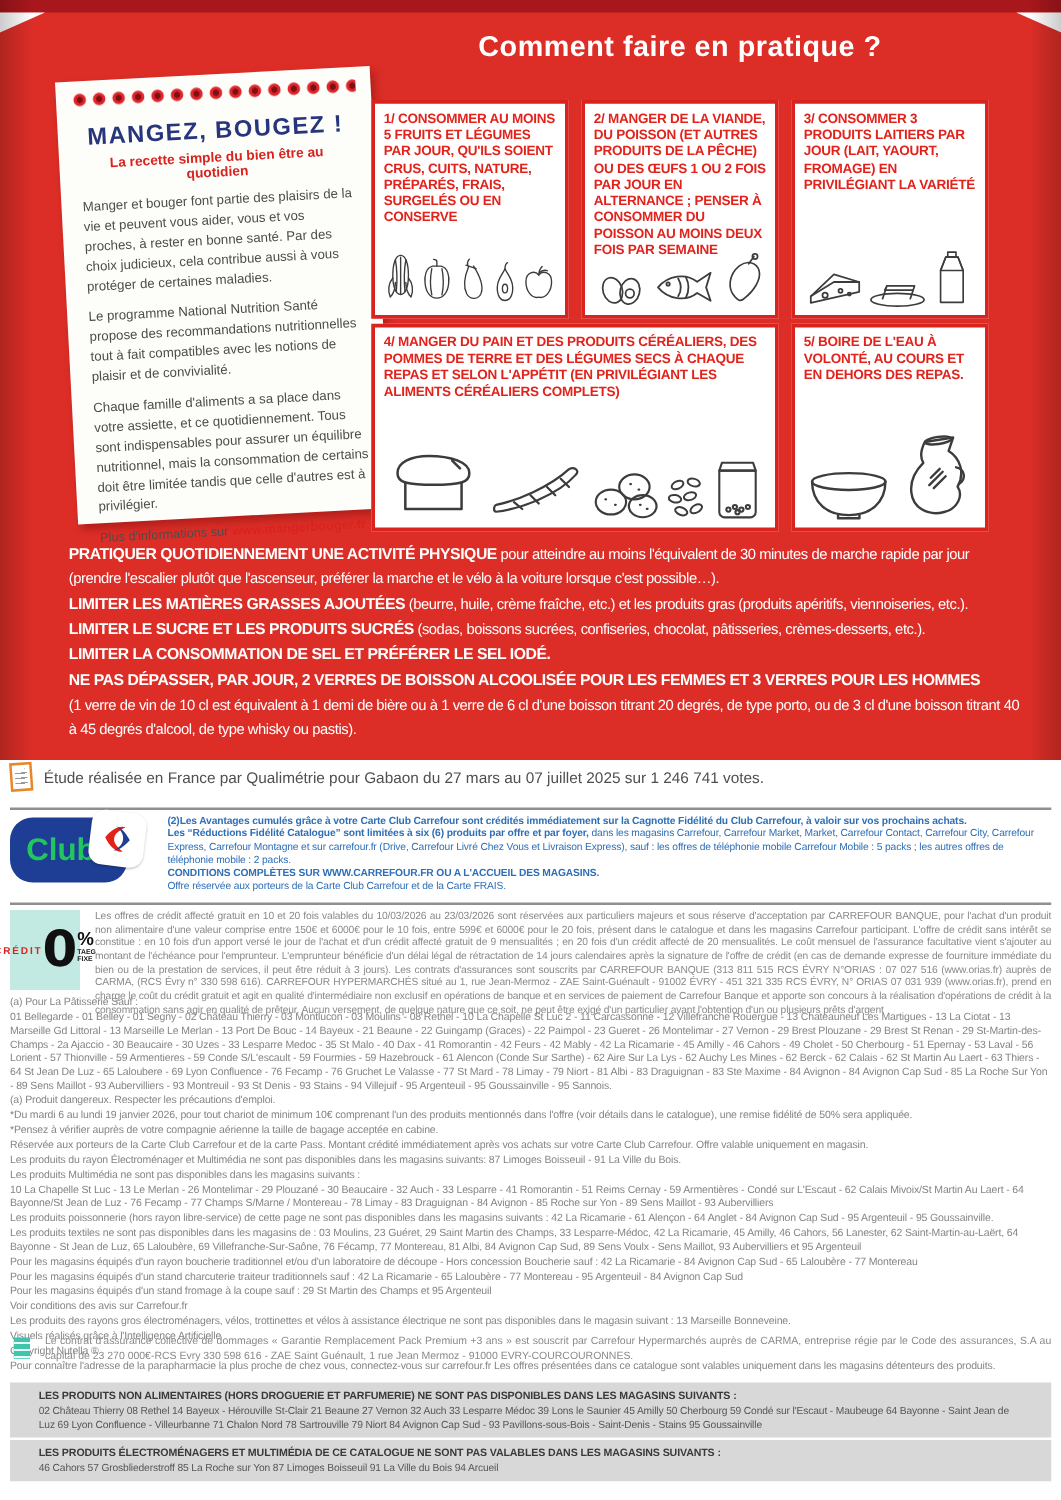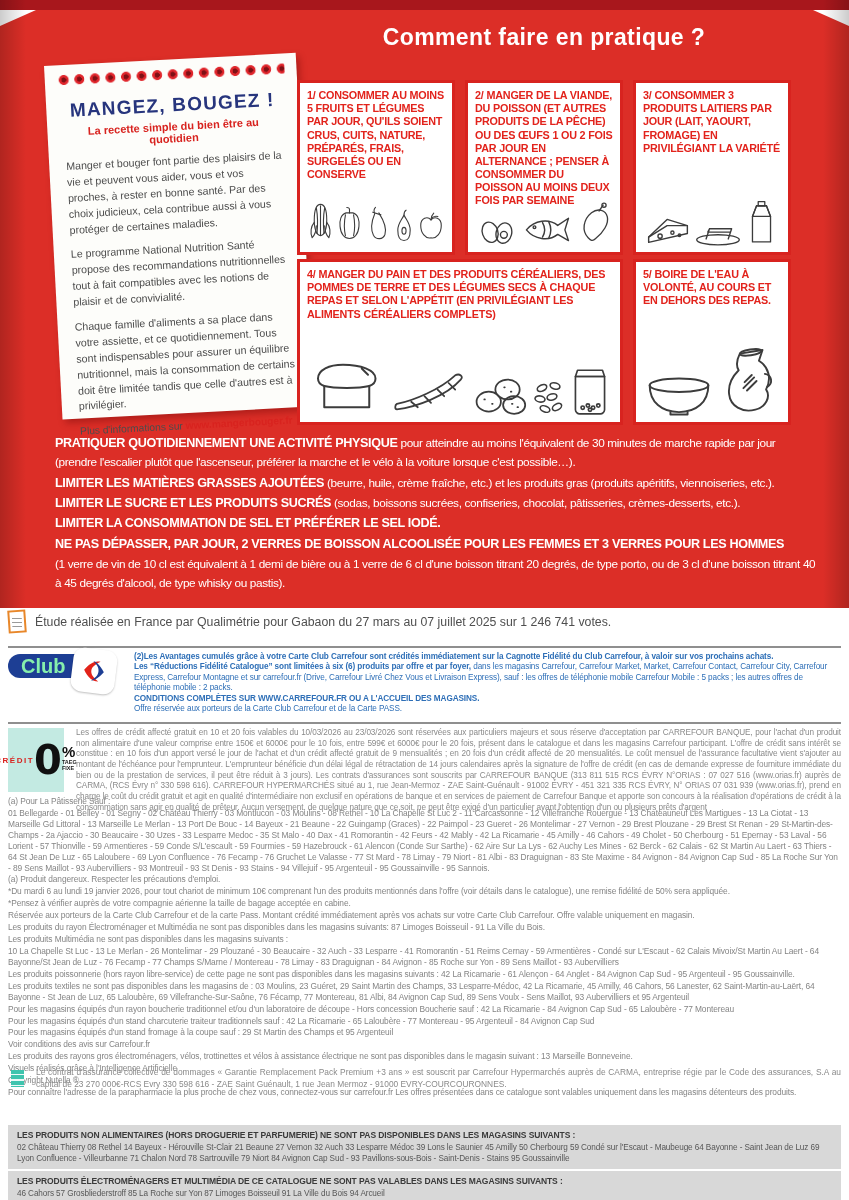--- a/index.html
+++ b/index.html
@@ -44,23 +44,23 @@
   
   .etude{position:absolute;top:610px;left:8px;right:8px;display:flex;gap:9px;align-items:center;
       font-size:12.3px;color:#4f4f4f;}
   .survey-icon{width:18px;height:23px;box-sizing:border-box;border:2px solid #e8872a;background:
       repeating-linear-gradient(180deg,#fff 0 3px,#9a9a9a 3px 4px) content-box #fff;
       padding:3px 2px;transform:rotate(-4deg);flex-shrink:0;}
   .rule{position:absolute;left:8px;right:8px;height:2px;background:#8f8f8f;}
   .rule1{top:646px;} .rule2{top:722px;}
   .club{position:absolute;top:652px;left:8px;right:8px;display:flex;gap:14px;}
   .club-logo{position:relative;width:112px;height:40px;flex-shrink:0;}
-  .club-pill{position:absolute;left:0;top:2px;width:94px;height:24px;border-radius:18px;background:#1d3e94;
+  .club-pill{position:absolute;left:0;top:2px;width:94px;height:52px;border-radius:18px;background:#1d3e94;
       display:flex;align-items:center;padding-left:13px;box-sizing:border-box;
-      color:#86efac;font-size:20px;font-weight:700;}
+      color:#22c55e;font-size:25px;font-weight:700;}
   .club-badge{position:absolute;left:64px;top:-3px;width:44px;height:44px;background:#fff;border-radius:11px;
       transform:rotate(7deg);display:flex;align-items:center;justify-content:center;
       box-shadow:0 1px 2px rgba(0,0,0,.25);}
   .club-text{font-size:8.2px;line-height:1.27;color:#2e6fb7;letter-spacing:-.1px;}
   .club-text b{font-weight:700;}
   .credit{position:absolute;top:728px;left:8px;right:8px;display:flex;gap:12px;}
   .credit-logo{width:56px;height:64px;background:#c3eae2;flex-shrink:0;display:flex;
       align-items:center;justify-content:center;}
   .credit-top{color:#d8231f;font-weight:700;font-size:8px;letter-spacing:1.5px;}
   .credit-zero-row{display:flex;align-items:flex-start;line-height:.9;}
@@ -69,21 +69,21 @@
   .pct{font-size:15px;font-weight:900;color:#101010;}
   .taeg{font-size:5.5px;font-weight:700;color:#1a1a1a;line-height:1.15;white-space:pre-line;}
   .credit-text{font-size:8.2px;color:#8a8a8a;line-height:1.3;text-align:justify;letter-spacing:-.1px;}
   .foot{position:absolute;top:796px;left:8px;right:8px;font-size:8.4px;color:#858585;line-height:1.3;letter-spacing:-.1px;}
   .fnote{margin-bottom:1px;}
   .warranty{position:absolute;top:1066px;left:8px;right:8px;display:flex;gap:9px;align-items:center;}
   .warranty-icon{width:19px;height:25px;border-radius:3px;background:
       repeating-linear-gradient(180deg,rgba(255,255,255,0) 0 4px,rgba(255,255,255,.9) 4px 5.5px) content-box #3fc4ae;
       padding:4px 3px;box-sizing:border-box;flex-shrink:0;}
   .warranty-text{font-size:8.4px;color:#8a8a8a;line-height:1.4;text-align:justify;}
-  .band{position:absolute;left:8px;right:8px;background:#d8d8d8;padding:5px 9px;box-sizing:border-box;margin-top:19px;}
+  .band{position:absolute;left:8px;right:8px;background:#d8d8d8;padding:5px 23px;box-sizing:border-box;}
   .band1{top:1106px;} .band2{top:1152px;}
   .band-title{font-size:8.5px;font-weight:700;color:#3a3a3a;letter-spacing:-.1px;}
   .band-text{font-size:8.2px;color:#575757;margin-top:2px;line-height:1.35;letter-spacing:-.1px;}
 </style>
 </head>
 <body>
 
 <div class="page">
 
   <div class="hero">
@@ -256,21 +256,21 @@
         <svg width="36" height="36" viewBox="0 0 40 40">
             <path d="M9 20 C14 12 20 8 26 9 C20 13 17 16 17 20 C17 24 20 27 26 31 C20 32 14 28 9 20Z" fill="#e2231a"></path>
             <path d="M31 20 C26 13 22 10 18 9 C23 13 25 16 25 20 C25 24 23 27 18 31 C22 30 26 27 31 20Z" fill="#1d3e94"></path>
           </svg>
       </div>
     </div>
     <div class="club-text">
       <div><b>(2)Les Avantages cumulés grâce à votre Carte Club Carrefour sont crédités immédiatement sur la Cagnotte Fidélité du Club Carrefour, à valoir sur vos prochains achats.</b><span></span></div>
       <div><b>Les “Réductions Fidélité Catalogue” sont limitées à six (6) produits par offre et par foyer,</b><span> dans les magasins Carrefour, Carrefour Market, Market, Carrefour Contact, Carrefour City, Carrefour Express, Carrefour Montagne et sur carrefour.fr (Drive, Carrefour Livré Chez Vous et Livraison Express), sauf : les offres de téléphonie mobile Carrefour Mobile : 5 packs ; les autres offres de téléphonie mobile : 2 packs.</span></div>
       <div><b>CONDITIONS COMPLÈTES SUR WWW.CARREFOUR.FR OU A L'ACCUEIL DES MAGASINS.</b><span></span></div>
-      <div><b></b><span>Offre réservée aux porteurs de la Carte Club Carrefour et de la Carte PASS.</span></div>
+      <div><b></b><span>Offre réservée aux porteurs de la Carte Club Carrefour et de la Carte FRAIS.</span></div>
     </div>
   </div>
 
   <div class="rule rule2"></div>
 
   <div class="credit">
     <div class="credit-logo">
       <div class="credit-top">CRÉDIT</div>
       <div class="credit-zero-row">
         <span class="zero">0</span>

